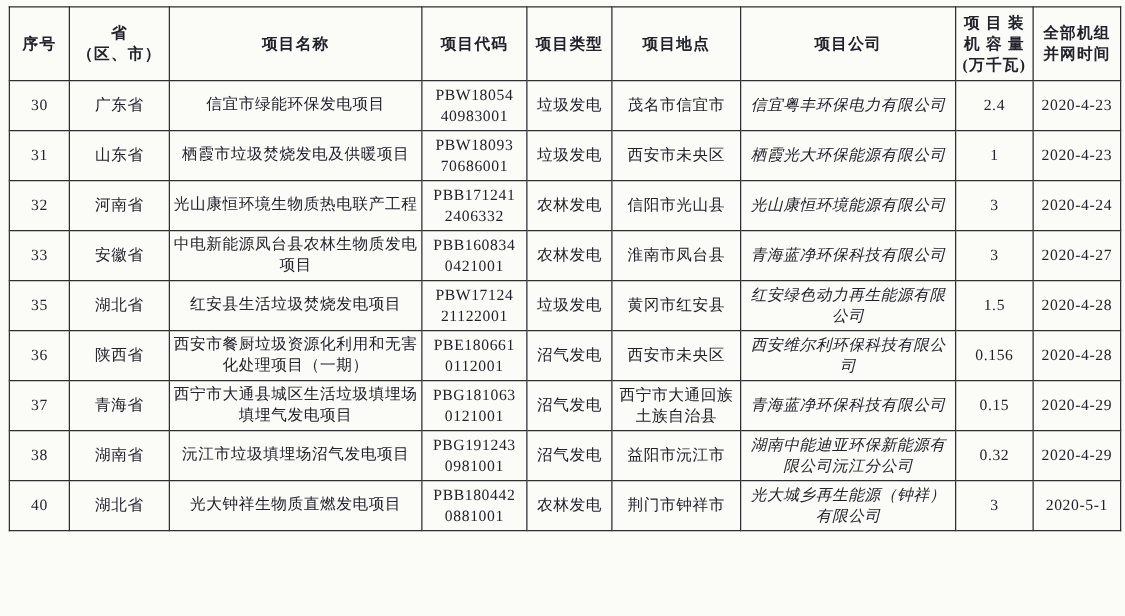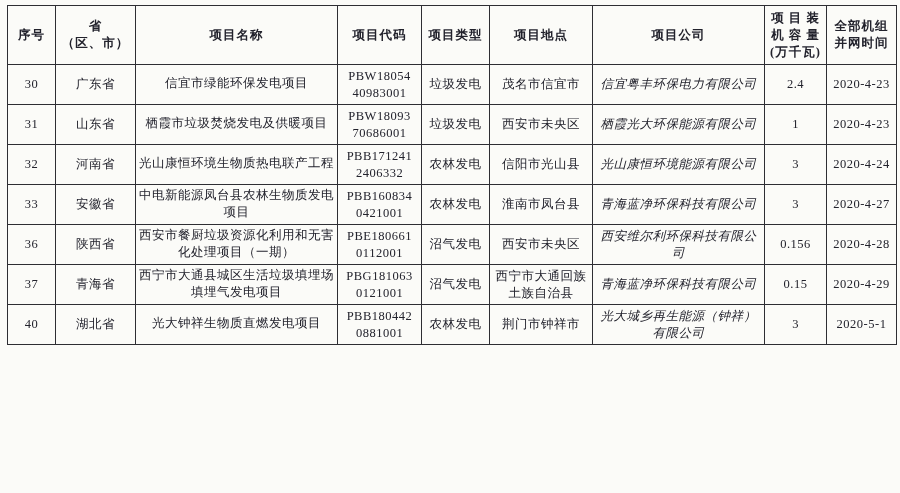--- a/index.html
+++ b/index.html
@@ -141,20 +141,32 @@
           <td class="col-name">中电新能源凤台县农林生物质发电项目</td>
           <td class="col-code">PBB160834
 0421001</td>
           <td class="col-type">农林发电</td>
           <td class="col-location">淮南市凤台县</td>
           <td class="col-company">青海蓝净环保科技有限公司</td>
           <td class="col-capacity">3</td>
           <td class="col-grid_date">2020-4-27</td>
         </tr>
         <tr>
+          <td class="col-index">35</td>
+          <td class="col-province">湖北省</td>
+          <td class="col-name">红安县生活垃圾焚烧发电项目</td>
+          <td class="col-code">PBW17124
+21122001</td>
+          <td class="col-type">垃圾发电</td>
+          <td class="col-location">黄冈市红安县</td>
+          <td class="col-company">红安绿色动力再生能源有限公司</td>
+          <td class="col-capacity">1.5</td>
+          <td class="col-grid_date">2020-4-28</td>
+        </tr>
+        <tr>
           <td class="col-index">36</td>
           <td class="col-province">陕西省</td>
           <td class="col-name">西安市餐厨垃圾资源化利用和无害化处理项目（一期）</td>
           <td class="col-code">PBE180661
 0112001</td>
           <td class="col-type">沼气发电</td>
           <td class="col-location">西安市未央区</td>
           <td class="col-company">西安维尔利环保科技有限公司</td>
           <td class="col-capacity">0.156</td>
           <td class="col-grid_date">2020-4-28</td>
@@ -165,20 +177,32 @@
           <td class="col-name">西宁市大通县城区生活垃圾填埋场填埋气发电项目</td>
           <td class="col-code">PBG181063
 0121001</td>
           <td class="col-type">沼气发电</td>
           <td class="col-location">西宁市大通回族土族自治县</td>
           <td class="col-company">青海蓝净环保科技有限公司</td>
           <td class="col-capacity">0.15</td>
           <td class="col-grid_date">2020-4-29</td>
         </tr>
         <tr>
+          <td class="col-index">38</td>
+          <td class="col-province">湖南省</td>
+          <td class="col-name">沅江市垃圾填埋场沼气发电项目</td>
+          <td class="col-code">PBG191243
+0981001</td>
+          <td class="col-type">沼气发电</td>
+          <td class="col-location">益阳市沅江市</td>
+          <td class="col-company">湖南中能迪亚环保新能源有限公司沅江分公司</td>
+          <td class="col-capacity">0.32</td>
+          <td class="col-grid_date">2020-4-29</td>
+        </tr>
+        <tr>
           <td class="col-index">40</td>
           <td class="col-province">湖北省</td>
           <td class="col-name">光大钟祥生物质直燃发电项目</td>
           <td class="col-code">PBB180442
 0881001</td>
           <td class="col-type">农林发电</td>
           <td class="col-location">荆门市钟祥市</td>
           <td class="col-company">光大城乡再生能源（钟祥）有限公司</td>
           <td class="col-capacity">3</td>
           <td class="col-grid_date">2020-5-1</td>

